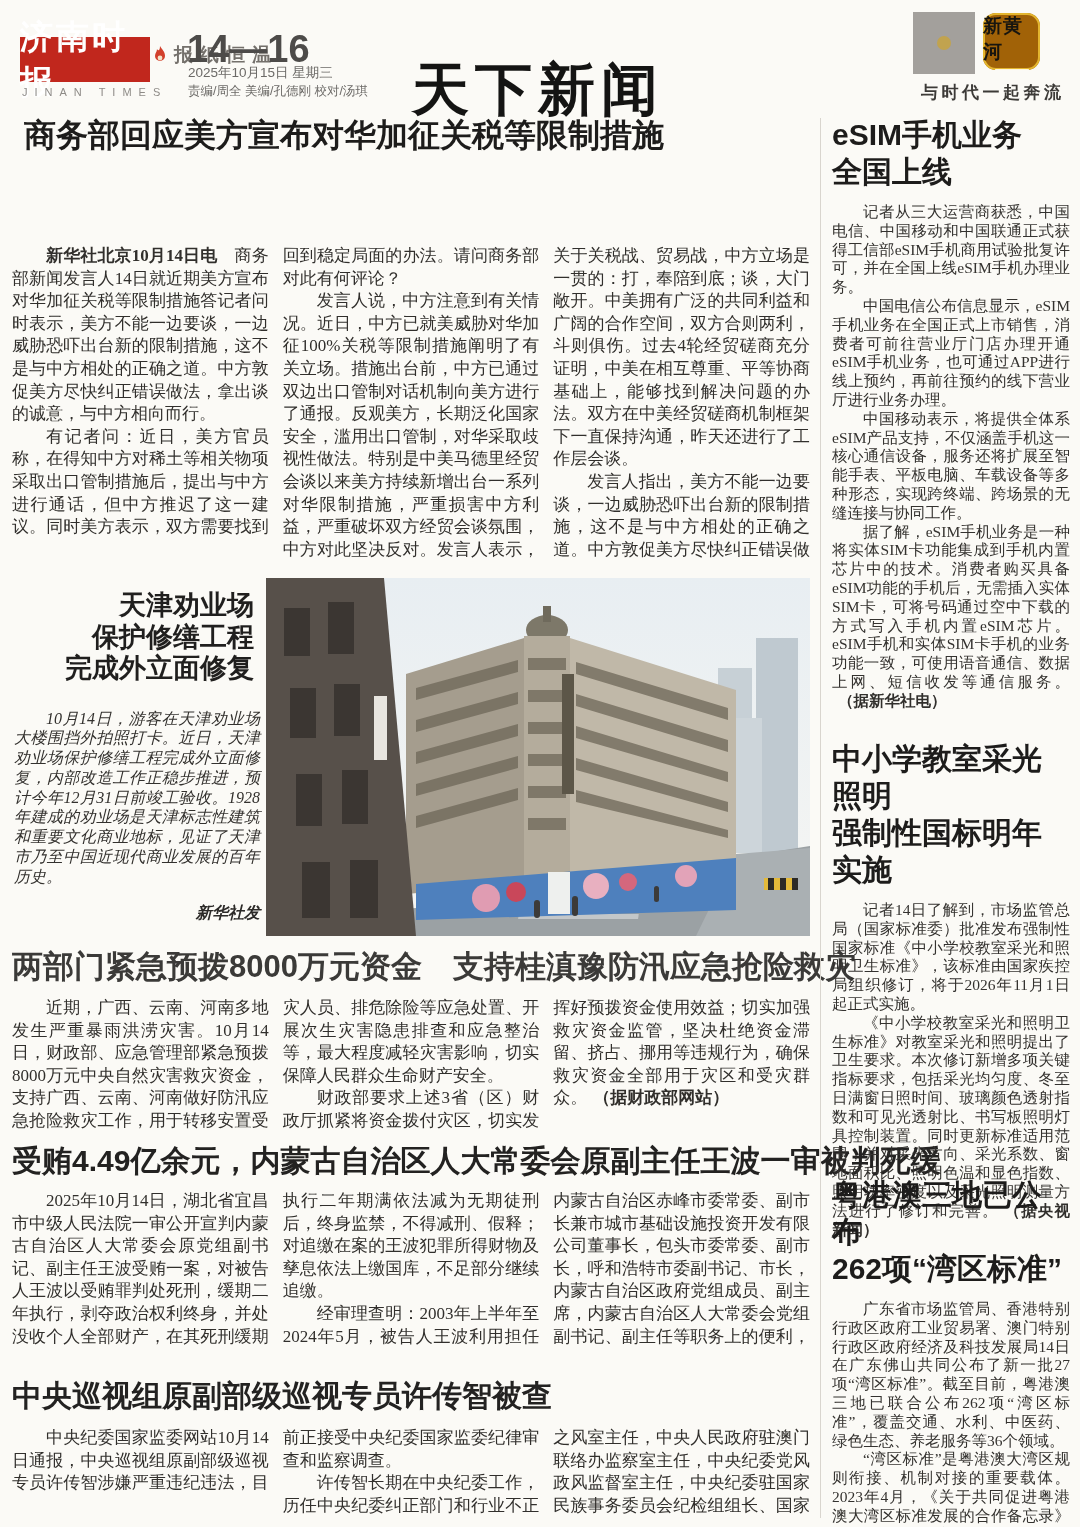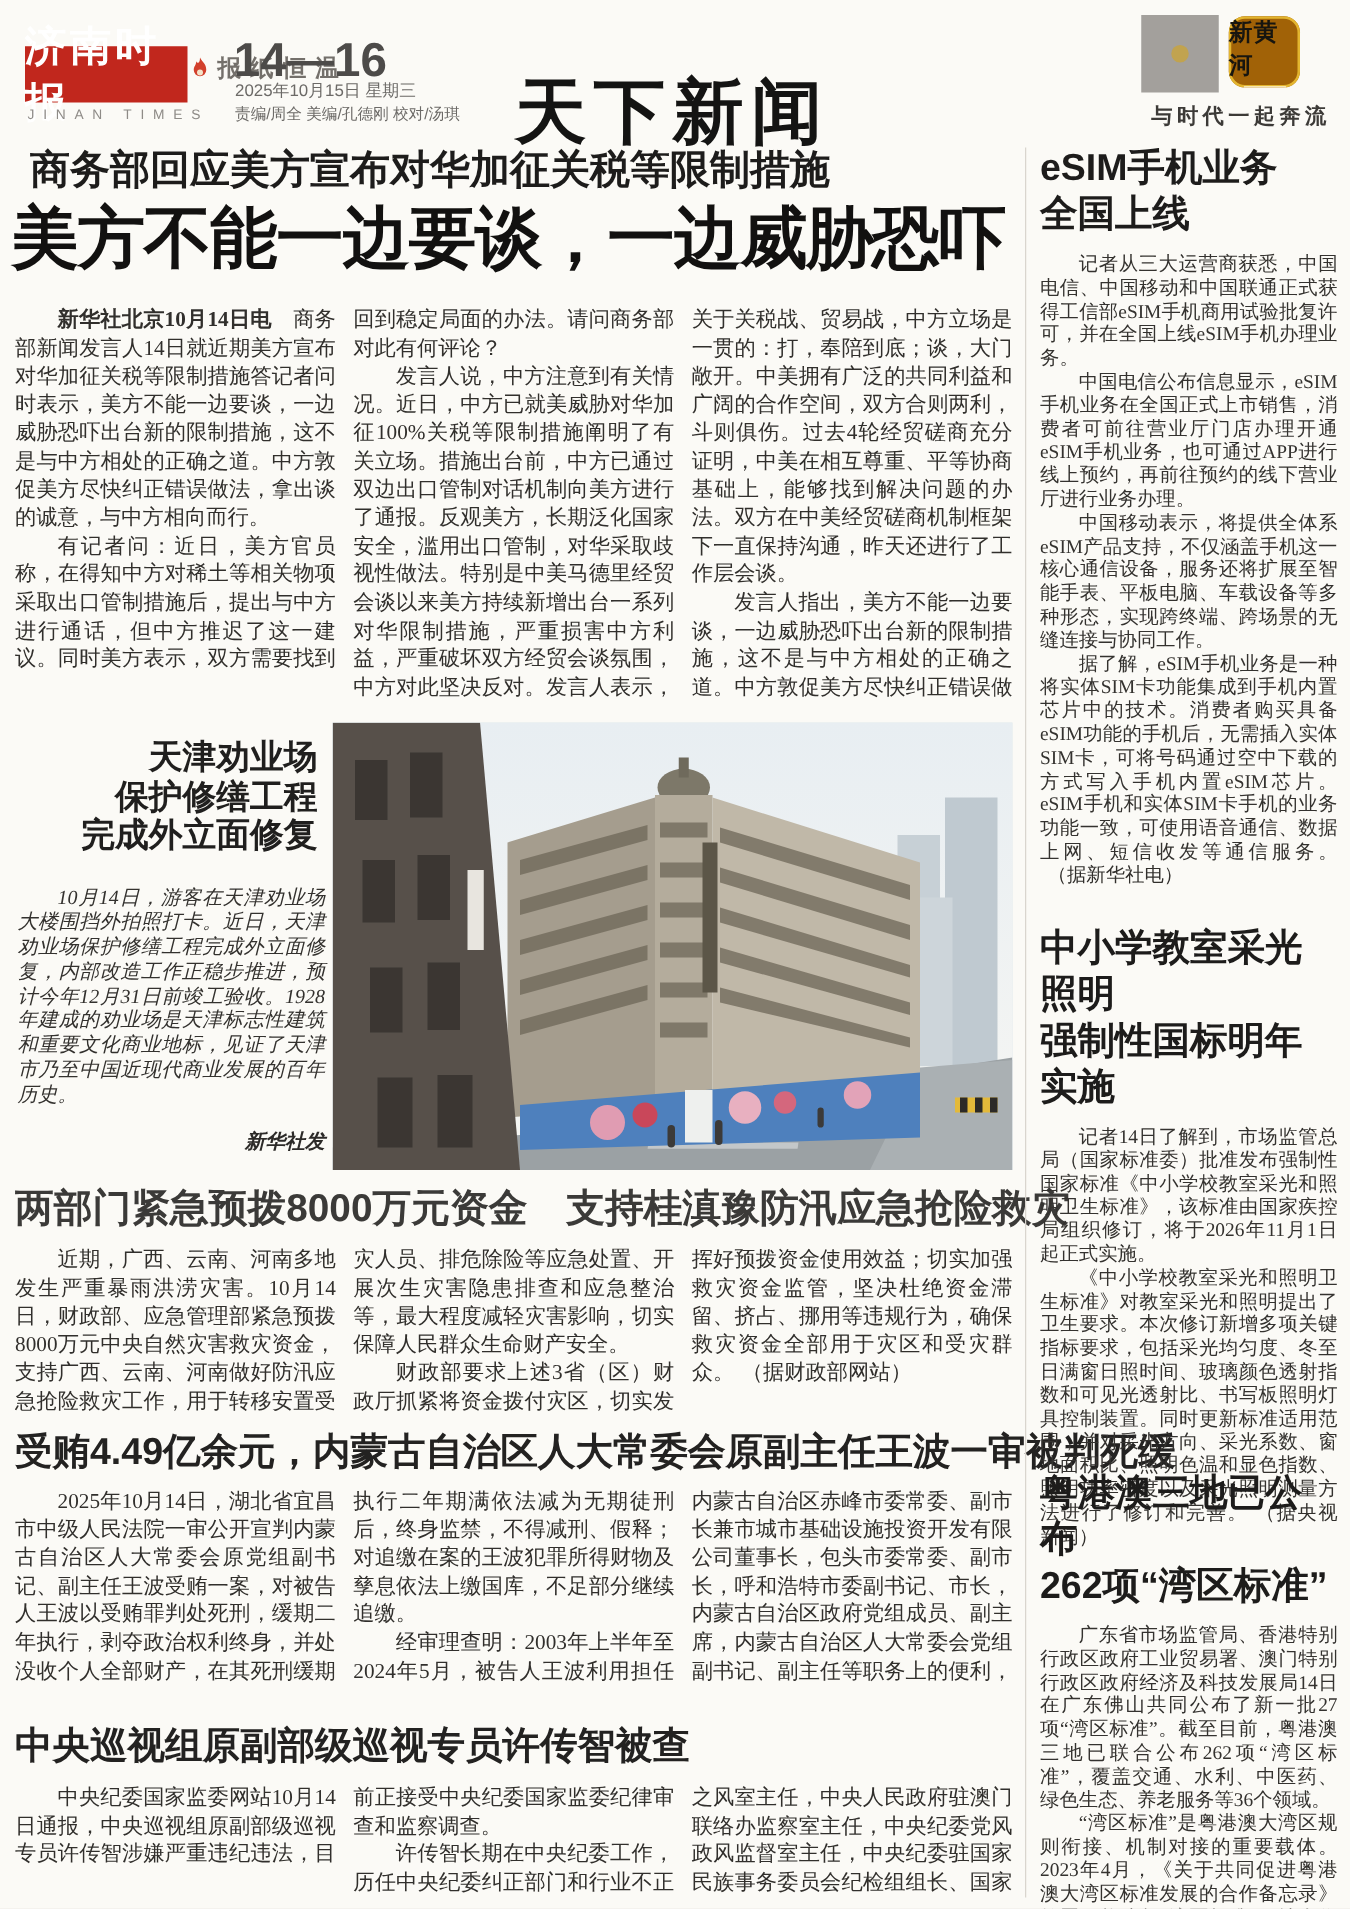--- a/index.html
+++ b/index.html
@@ -26,21 +26,21 @@
   .app-icon .rule{width:34px;height:3px;background:#fdf6dd;border-radius:2px;margin-top:4px;}
   .slogan{left:921px;top:81px;font-size:17px;font-weight:700;letter-spacing:3.5px;color:#3c3a37;}
 
   
   .kicker{left:24px;top:114px;width:800px;font-size:32px;font-weight:700;color:#1d1c1b;white-space:nowrap;}
   .headline{left:9px;top:155px;width:805px;font-size:54px;font-weight:900;letter-spacing:-1px;color:#121110;white-space:nowrap;}
   .bodycols{column-gap:14px;overflow:hidden;}
   .lead-body{left:12px;top:245px;width:798px;height:320px;column-count:3;}
   p.para{margin:0;text-indent:2em;text-align:justify;font-size:17px;line-height:22.6px;color:#312f2c;}
   .dateline{font-weight:700;margin-top:25px;}
-  .src{font-weight:400;color:#312f2c;padding-left:6px;}
+  .src{font-weight:700;color:#312f2c;padding-left:6px;}
 
   
   .photo-caption{left:14px;top:590px;width:246px;}
   .photo-title{text-align:right;padding-right:6px;font-family:Liberation Serif, serif;
                font-weight:800;font-size:27px;line-height:31.5px;color:#201f1e;}
   .caption-body{margin-top:24px;font-style:italic;font-size:16px;line-height:19.8px;
                 text-align:justify;text-indent:2em;color:#33312e;}
   .photo-credit{margin-top:9px;text-align:right;font-style:italic;font-weight:700;font-size:16px;color:#2c2a28;}
   .photo{left:266px;top:578px;width:544px;height:358px;background:#dfe7ec;overflow:hidden;}
 
@@ -87,21 +87,20 @@
   <div class="abs qr">
       <i></i>
     </div>
   <div class="abs app-icon">
     <span class="zi">新黄河</span>
     <span class="rule"></span>
   </div>
   <div class="abs slogan sans">与时代一起奔流</div>
 
   <div class="abs kicker sans">商务部回应美方宣布对华加征关税等限制措施</div>
-  <div class="abs headline sans">美方不能一边要谈，一边威胁恐吓</div>
   <div class="abs lead-body bodycols">
     <p class="para"><span class="dateline">新华社北京10月14日电</span>　<span>商务部新闻发言人14日就近期美方宣布对华加征关税等限制措施答记者问时表示，美方不能一边要谈，一边威胁恐吓出台新的限制措施，这不是与中方相处的正确之道。中方敦促美方尽快纠正错误做法，拿出谈的诚意，与中方相向而行。</span></p>
     <p class="para">有记者问：近日，美方官员称，在得知中方对稀土等相关物项采取出口管制措施后，提出与中方进行通话，但中方推迟了这一建议。同时美方表示，双方需要找到回到稳定局面的办法。请问商务部对此有何评论？</p>
     <p class="para">发言人说，中方注意到有关情况。近日，中方已就美威胁对华加征100%关税等限制措施阐明了有关立场。措施出台前，中方已通过双边出口管制对话机制向美方进行了通报。反观美方，长期泛化国家安全，滥用出口管制，对华采取歧视性做法。特别是中美马德里经贸会谈以来美方持续新增出台一系列对华限制措施，严重损害中方利益，严重破坏双方经贸会谈氛围，中方对此坚决反对。发言人表示，关于关税战、贸易战，中方立场是一贯的：打，奉陪到底；谈，大门敞开。中美拥有广泛的共同利益和广阔的合作空间，双方合则两利，斗则俱伤。过去4轮经贸磋商充分证明，中美在相互尊重、平等协商基础上，能够找到解决问题的办法。双方在中美经贸磋商机制框架下一直保持沟通，昨天还进行了工作层会谈。</p>
     <p class="para">发言人指出，美方不能一边要谈，一边威胁恐吓出台新的限制措施，这不是与中方相处的正确之道。中方敦促美方尽快纠正错误做法，拿出谈的诚意，与中方相向而行，以两国元首通话重要共识为引领，维护好来之不易的磋商成果，继续发挥中美经贸磋商机制作用，通过对话协商解决各自关切，妥善管控分歧，推动中美经贸关系健康、稳定、可持续发展。</p>
   </div>
 
   <div class="abs photo-caption">
     <div class="photo-title">
       <div>天津劝业场</div>

